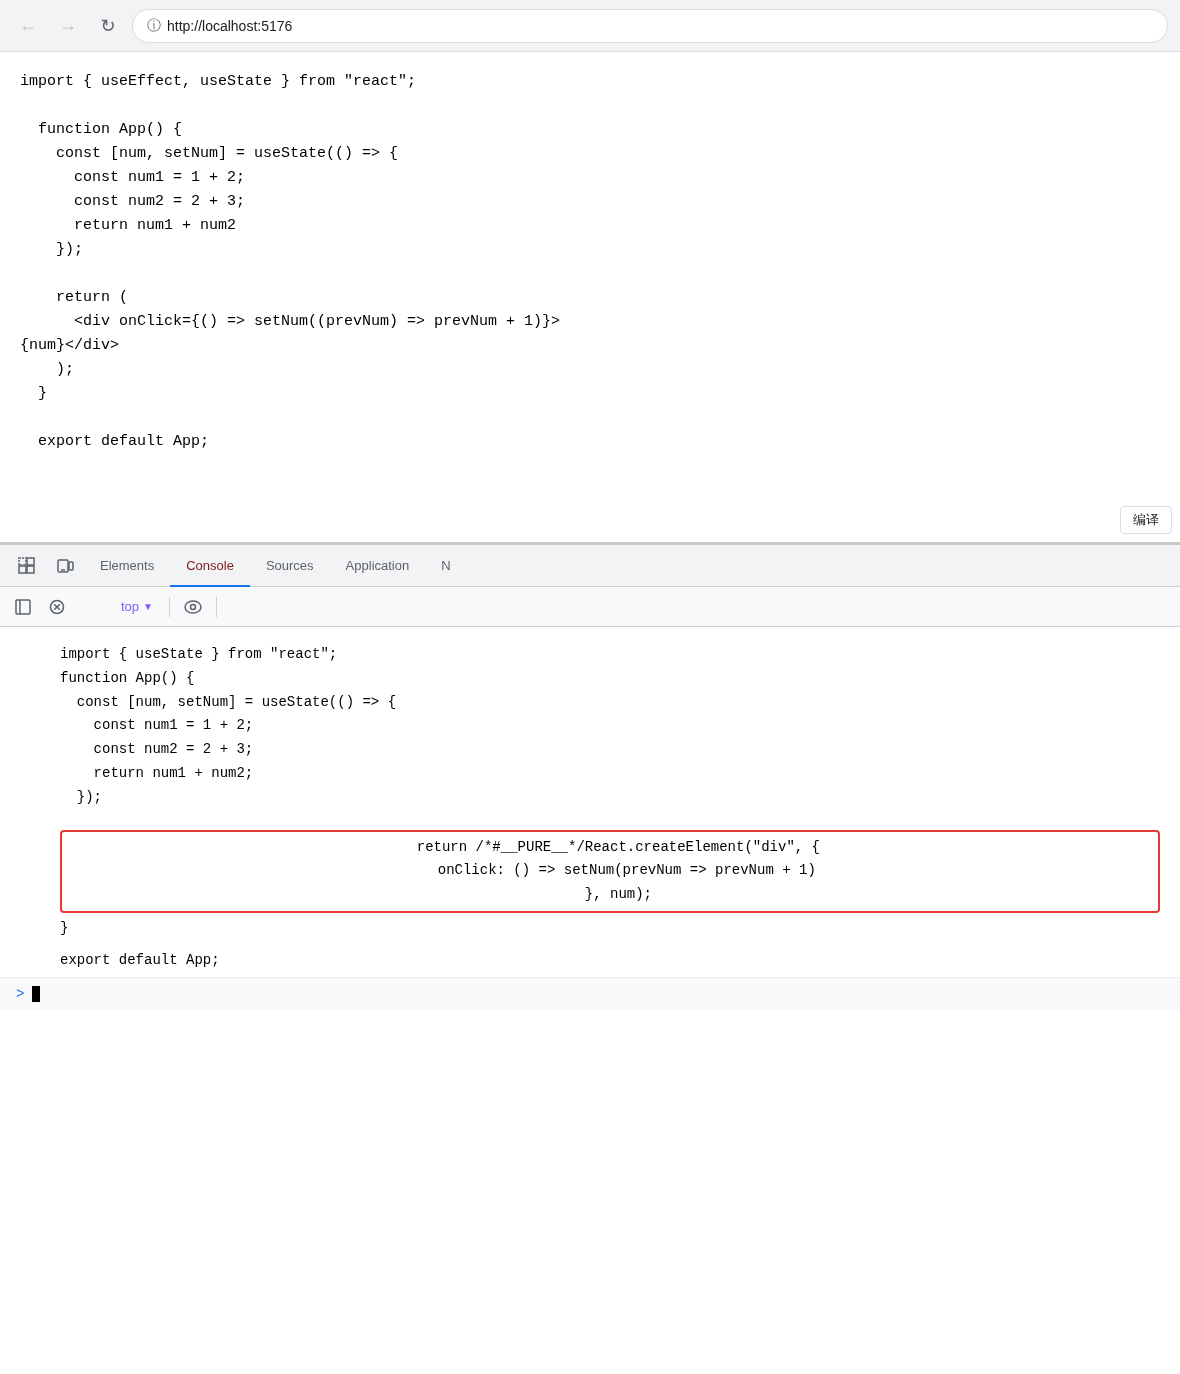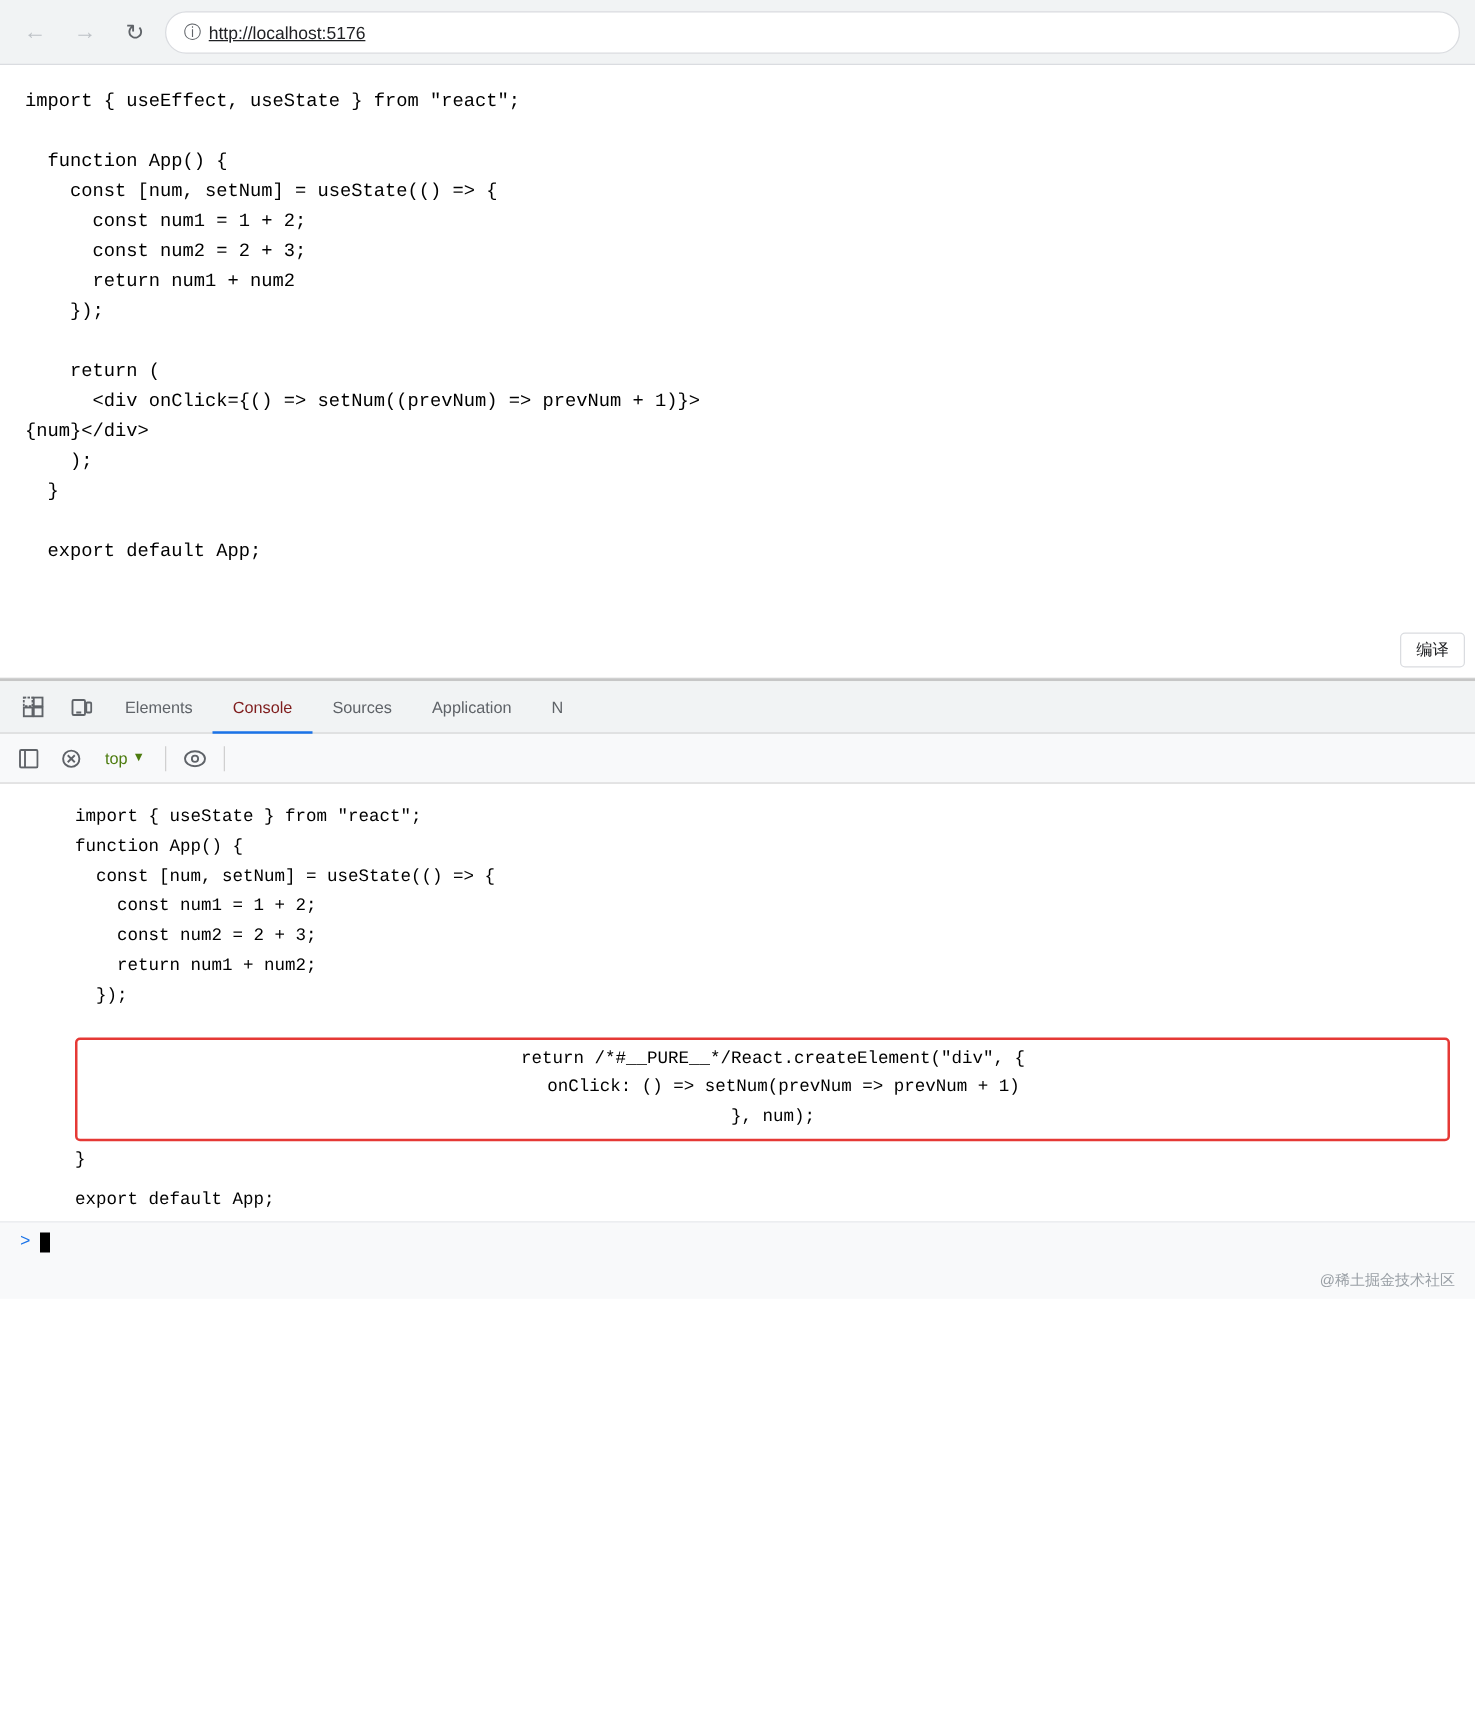--- a/index.html
+++ b/index.html
@@ -41,21 +41,21 @@
       align-items: center;
       background: #fff;
       border: 1px solid #dadce0;
       border-radius: 20px;
       padding: 6px 14px;
       flex: 1;
       gap: 6px;
       height: 34px;
     }
     .address-bar .lock-icon { color: #5f6368; font-size: 14px; }
-    .address-bar .url { color: #202124; font-size: 14px; text-decoration: underline; }
+    .address-bar .url { color: #202124; font-size: 14px; }
 
     
     .browser-content {
       background: #fff;
       border-bottom: 1px solid #c6c6c6;
       position: relative;
     }
     .code-display {
       font-family: 'Courier New', Courier, monospace;
       font-size: 15px;
@@ -144,22 +144,23 @@
       justify-content: center;
       width: 30px;
       height: 30px;
     }
     .top-selector {
       display: flex;
       align-items: center;
       gap: 4px;
       padding: 2px 8px;
       font-size: 13px;
-      color: #4d7c0f;
-      cursor: pointer;
+      color: #8b5cf6;
+      cursor: pointer;
+      margin-left: 37px;
     }
     .top-selector .arrow { font-size: 10px; }
     .divider-v {
       width: 1px;
       height: 20px;
       background: #d0d0d0;
       margin: 0 4px;
     }
     .filter-input {
       flex: 1;
@@ -345,15 +346,14 @@
   }, num);</div>
     <div class="console-closing">}</div>
     <div class="console-footer-line">export default App;</div>
   </div>
 
   <div class="console-input-line">
     <span class="console-prompt">&gt;</span>
     <span class="console-cursor"></span>
   </div>
 
-  <div class="bottom-attr">@稀土掘金技术社区</div>
 
 </div>
 
 </body></html>

